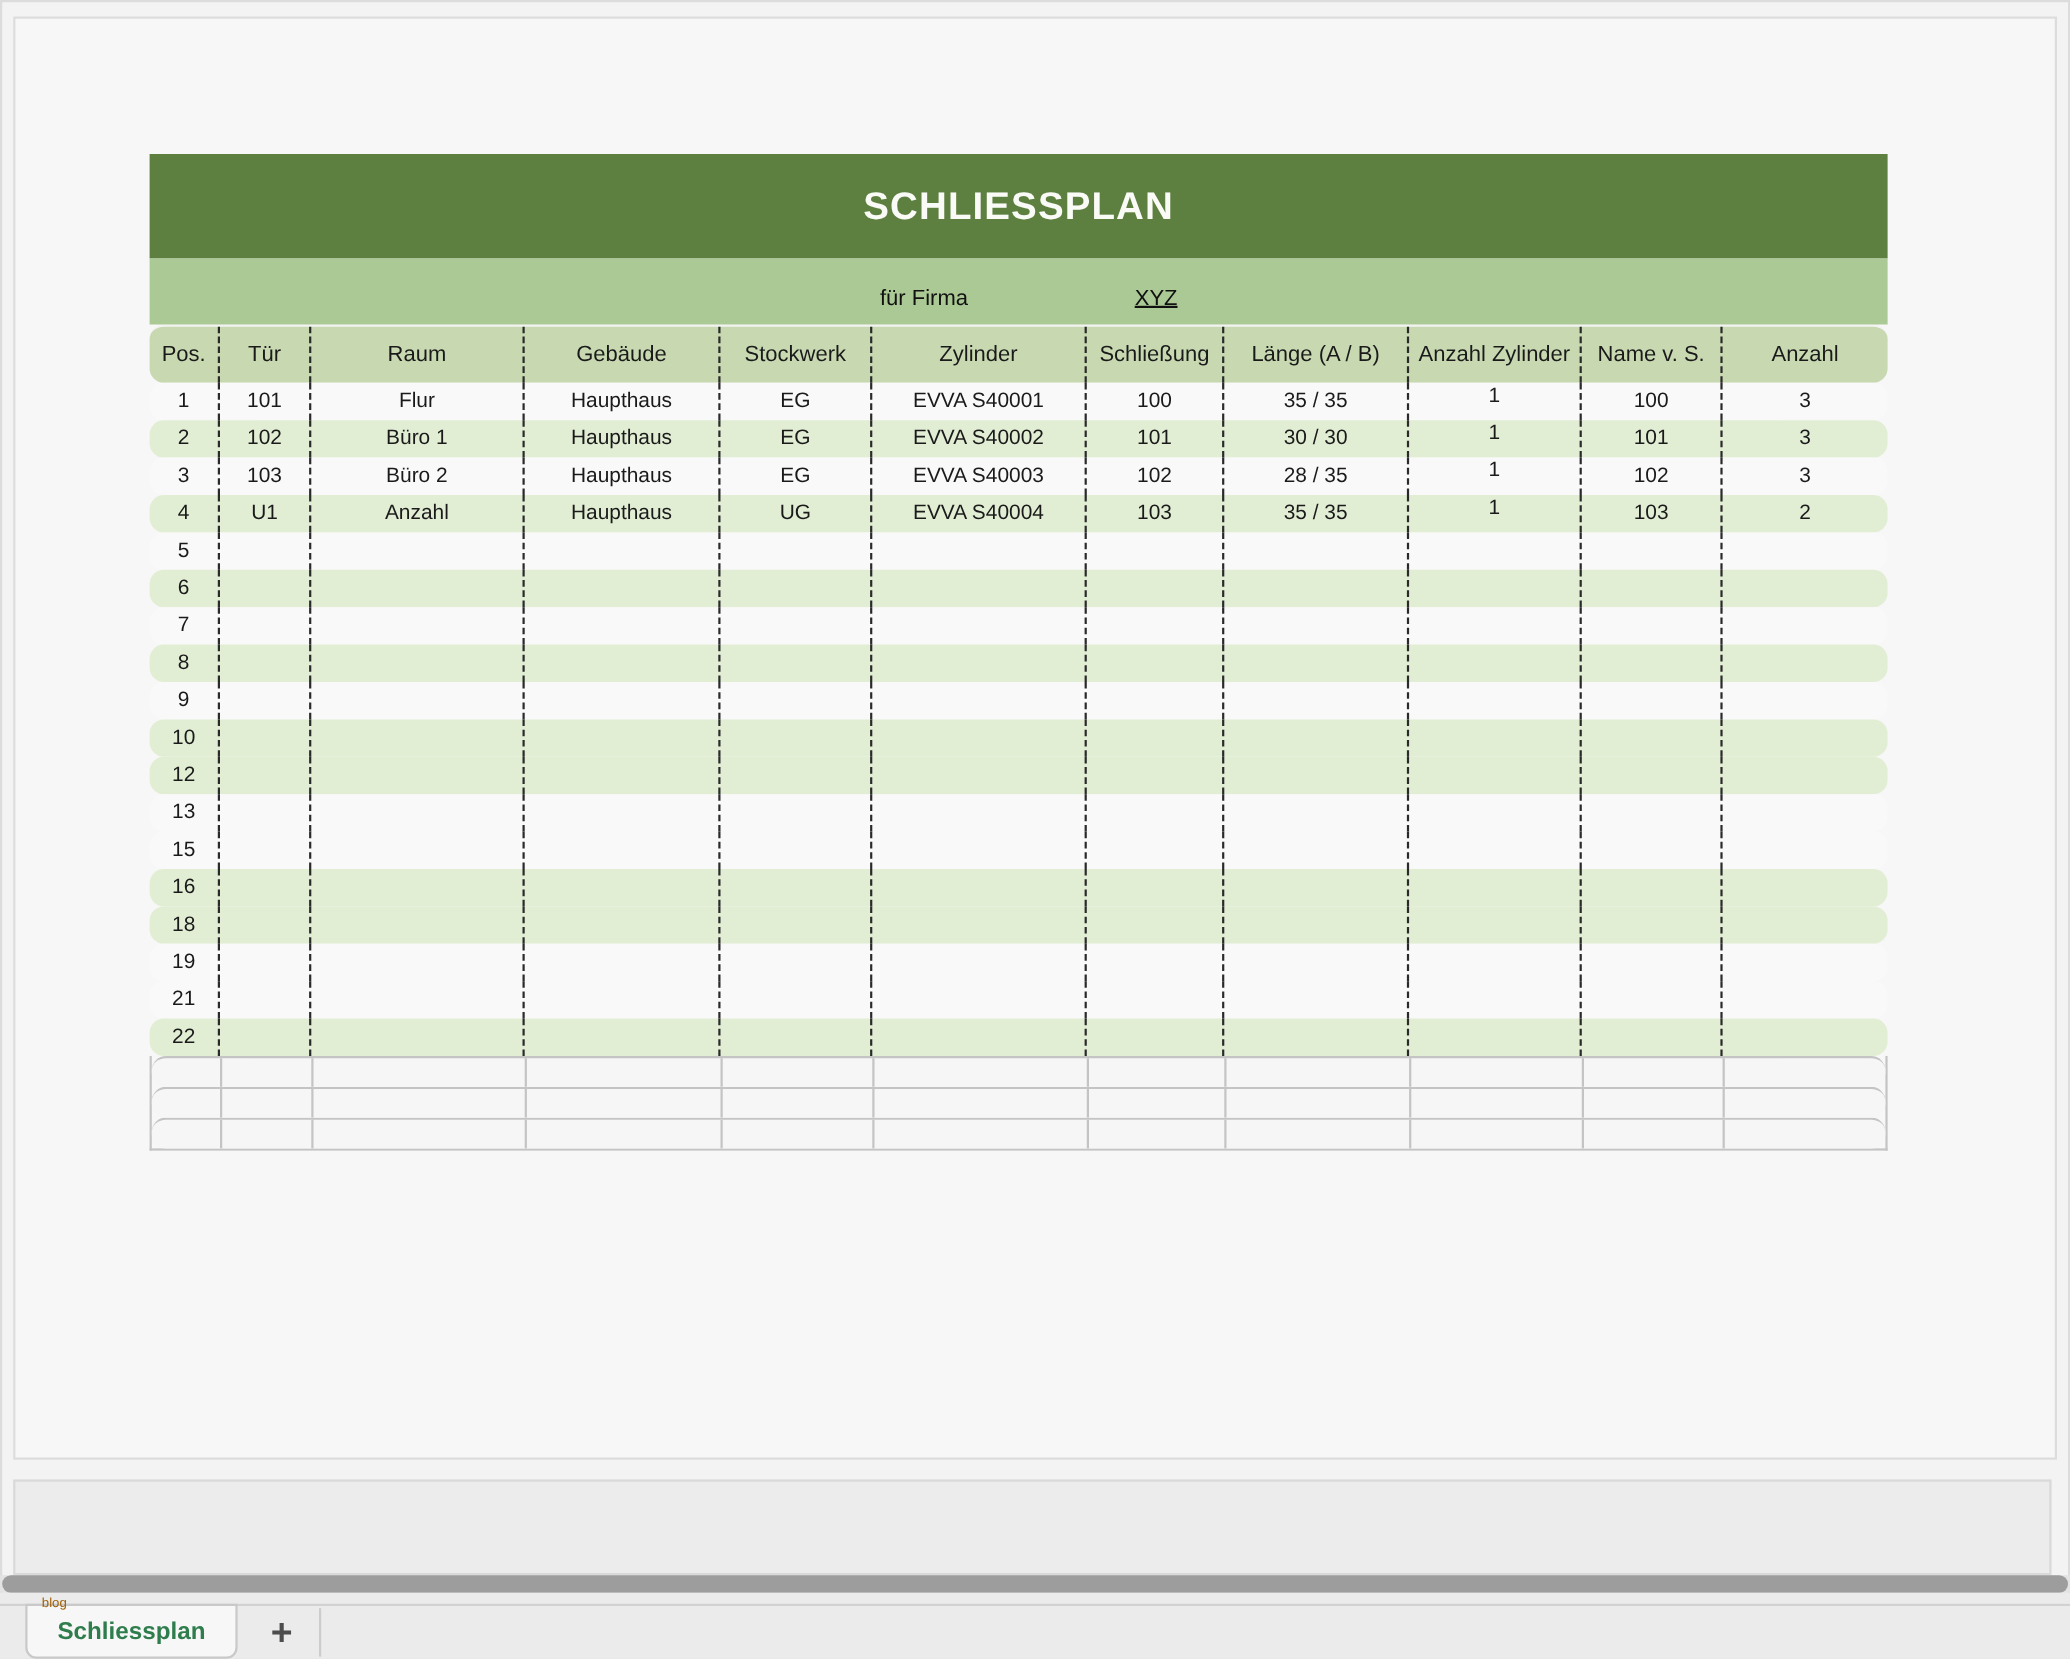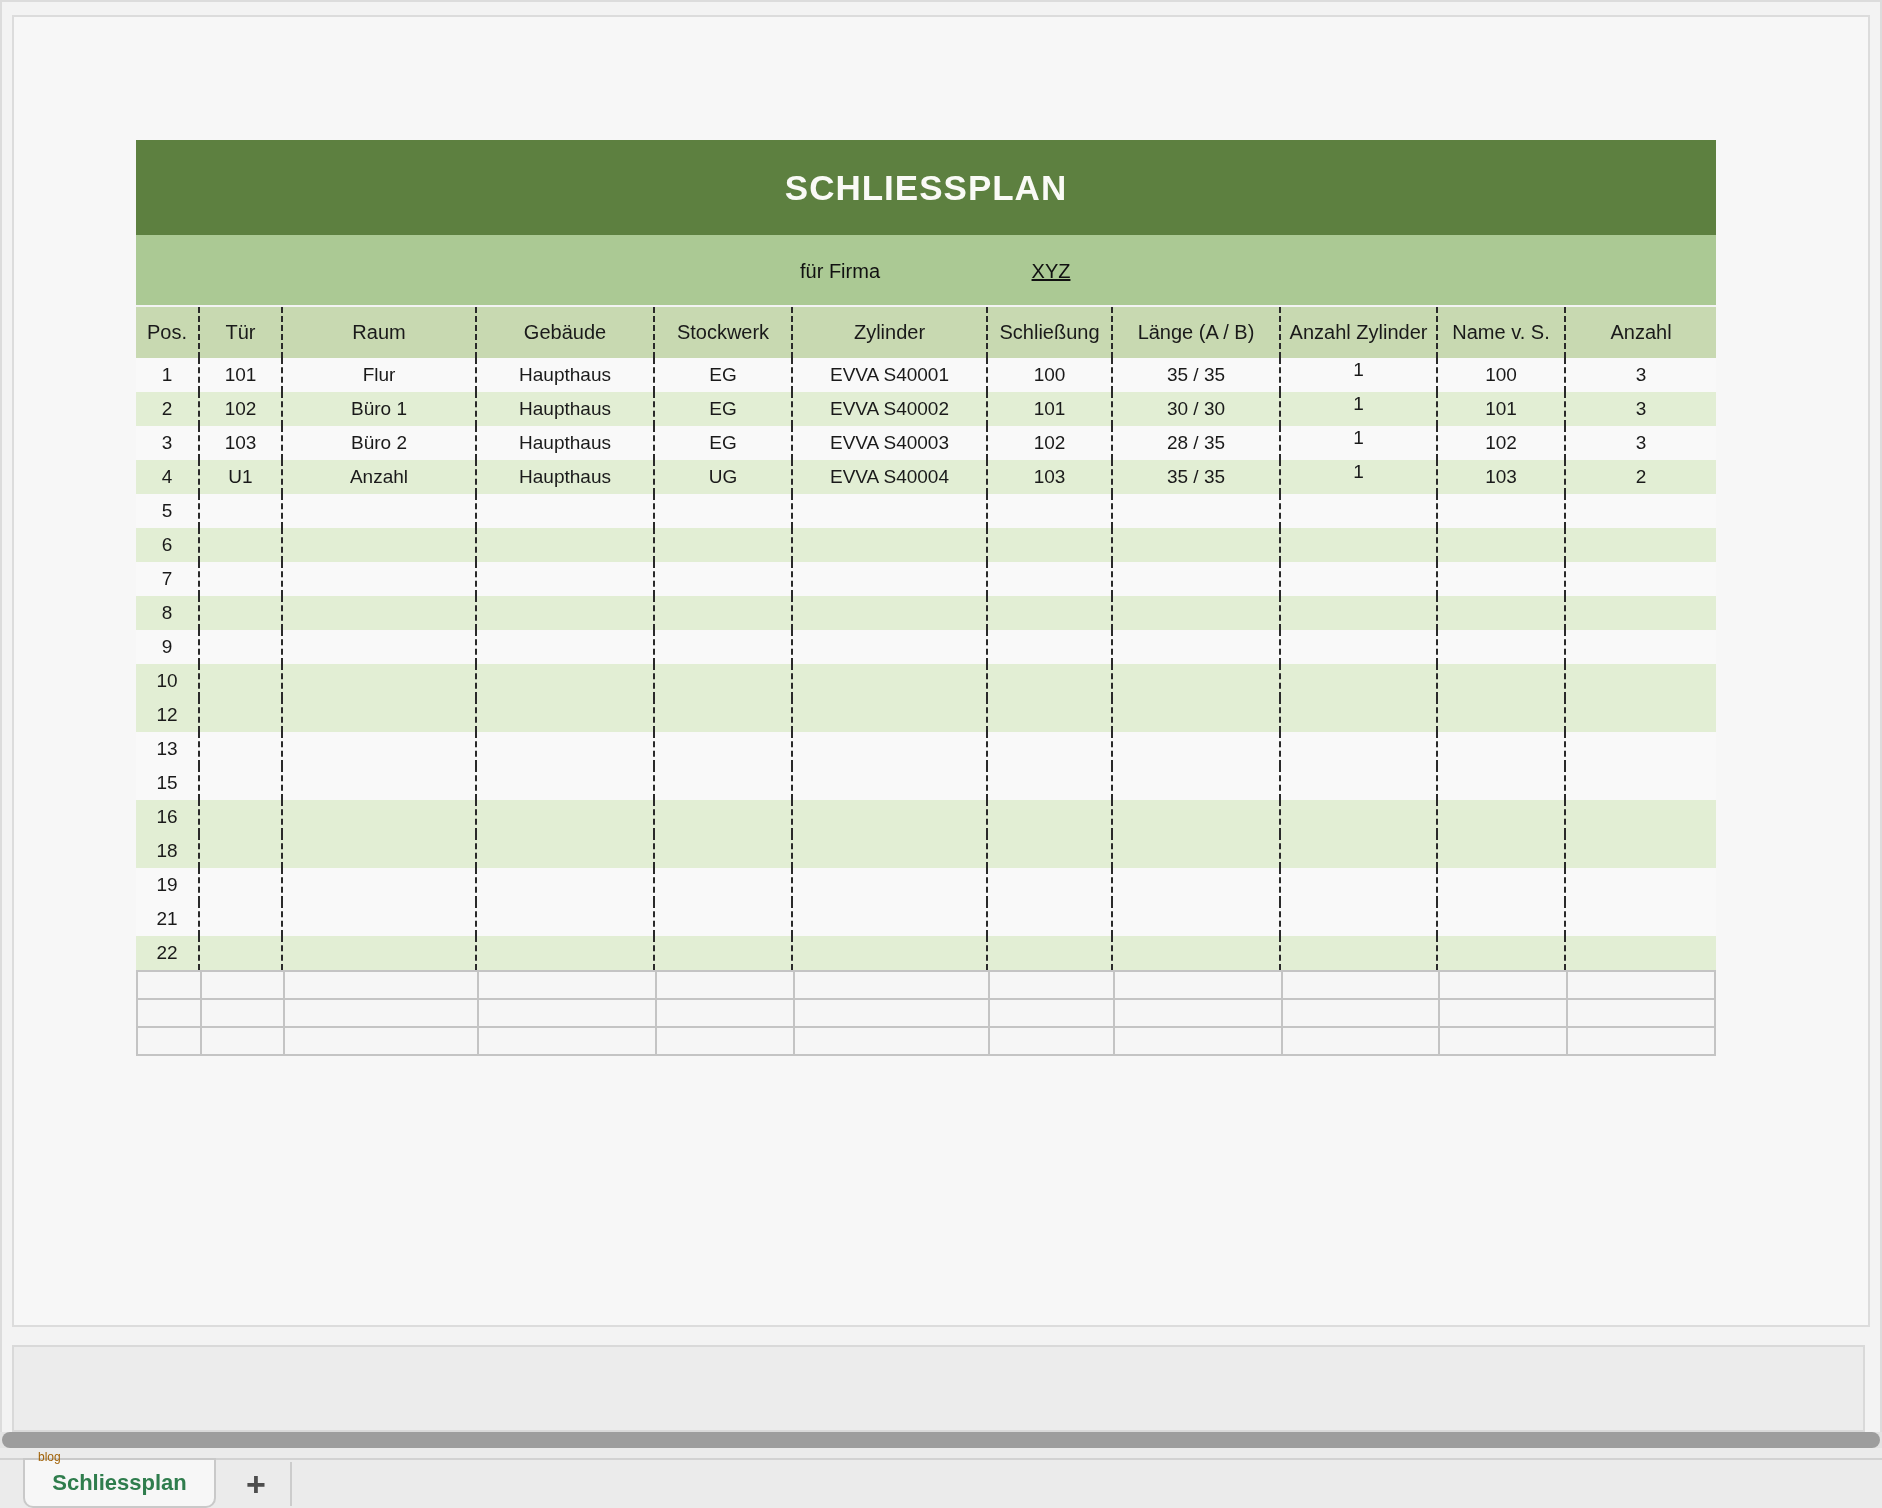--- a/index.html
+++ b/index.html
@@ -24,33 +24,34 @@
     border:2px solid #dcdcdc;
   }
   
   .sheet-table {
     position:absolute;
     left:136px; top:140px; width:1580px;
   }
   .grid-row {
     display:grid;
     grid-template-columns:62px 83px 194px 178px 138px 195px 125px 168px 157px 128px 152px;
+    border-radius:13px;
   }
   .title-row {
     height:95px;
     background:#5d8040;
     display:flex; align-items:center; justify-content:center;
   }
   .title-text {
     color:#fafaf6;
     font-size:35px; font-weight:bold; letter-spacing:1px;
   }
   .band-row {
     position:relative;
-    height:70px;
+    height:60px;
     background:#abc994;
   }
   .band-label, .band-value {
     position:absolute; top:0; height:72px;
     display:flex; align-items:center;
     font-size:20px; color:#111;
     transform:translateX(-50%);
     white-space:nowrap;
   }
   .band-label { left:704px; }

